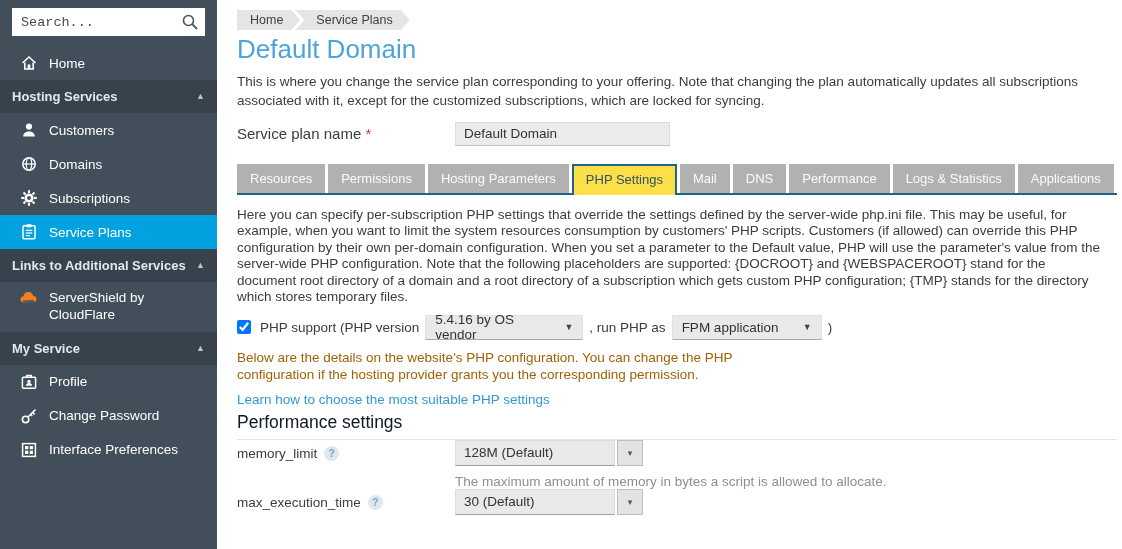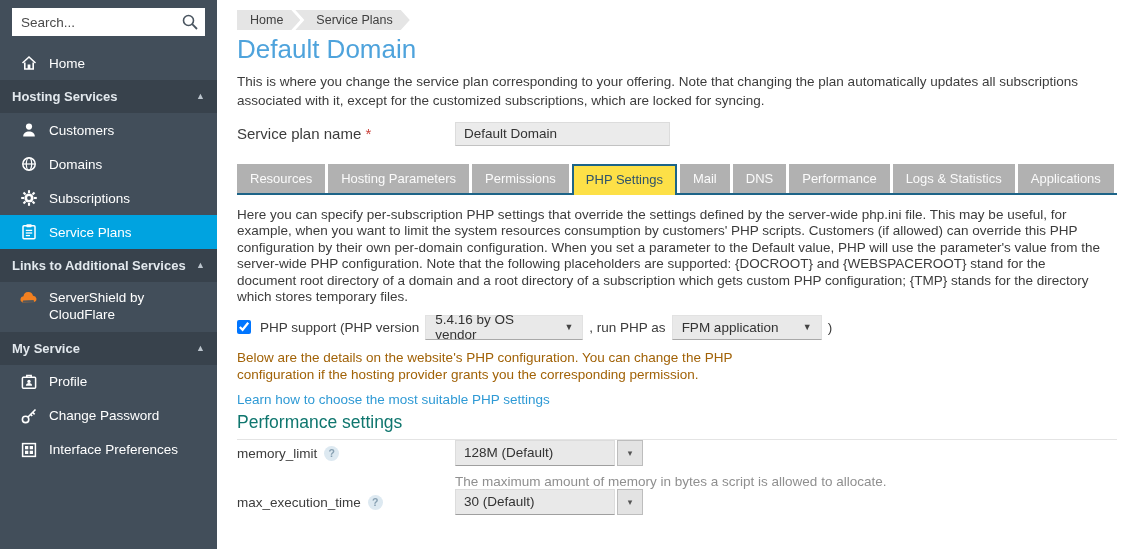--- a/index.html
+++ b/index.html
@@ -4,21 +4,21 @@
 <style>
   * { margin:0; padding:0; box-sizing:border-box; }
   html,body { width:1122px; height:549px; overflow:hidden; background:#fff;
     font-family:"Liberation Sans", sans-serif; }
   .app { display:flex; width:1122px; height:549px; }
 
   
   .sidebar { width:217px; flex-shrink:0; background:#424e5a; color:#fff; font-size:13.5px; }
   .search-wrap { position:relative; margin:8px 12px 10px; background:#fff; height:28px; }
   .search-input { width:100%; height:28px; border:none; outline:none; background:transparent;
-    padding:0 30px 0 9px; font-size:13.5px; color:#333; font-family:Liberation Sans, sans-serif; }
+    padding:0 30px 0 9px; font-size:13.5px; color:#333; font-family:Liberation Mono, monospace; }
   .search-input::placeholder { color:#4a4a4a; opacity:1; }
   .search-ic { position:absolute; right:6px; top:5px; width:18px; height:18px; cursor:pointer; }
   .nav-item { display:flex; align-items:center; gap:11px; padding:8px 12px 8px 20px; cursor:pointer; }
   .nav-item .ic { width:18px; height:18px; flex-shrink:0; display:inline-flex; }
   .nav-item.active { background:#00a3e0; }
   .nav-item.two-line { align-items:flex-start; }
   .nav-item.two-line .lbl { width:150px; line-height:1.25; }
   .section-header { background:#38424c; color:#e2e8ed; font-weight:700; font-size:13px;
     display:flex; justify-content:space-between; align-items:center; padding:9px 12px; cursor:pointer; }
   .caret-up { font-size:9px; color:#bcc5cd; line-height:1; }
@@ -56,21 +56,21 @@
   .inline-select { display:inline-flex; align-items:center; justify-content:space-between;
     background:#e9e9e9; border:1px solid #e2e2e2; border-bottom-color:#a9a9a9; height:25px;
     padding:0 9px; font-size:13.5px; color:#333; cursor:pointer; }
   .inline-select.w1 { width:158px;gap:25px; }
   .inline-select.w2 { width:150px; }
   .sel-arrow { font-size:9px; color:#444; margin-left:8px; }
 
   .note { font-size:13.5px; color:#a16207; line-height:1.28; max-width:548px; margin-bottom:7px; }
   .help-link { display:inline-block; color:#2f9ad5; font-size:13.5px; text-decoration:none;
     margin-bottom:6px; cursor:pointer; }
-  .section-heading { font-size:17.5px; font-weight:400; color:#0f766e; line-height:1.1;
+  .section-heading { font-size:17.5px; font-weight:400; color:#0f172a; line-height:1.1;
     padding-bottom:7px; border-bottom:1px solid #e4e4e4; }
 
   .setting-row { display:flex; }
   .setting-label { width:218px; display:flex; align-items:center; gap:7px; font-size:13.5px; height:26px; }
   .help-icon { width:15px; height:15px; border-radius:50%; background:#dde9f1; color:#87a0b2;
     font-size:10.5px; line-height:15px; text-align:center; font-weight:700; cursor:pointer; }
   .combo { display:inline-flex; cursor:pointer; }
   .combo-text { width:160px; background:#e9e9e9; border:1px solid #dcdcdc; border-bottom-color:#9f9f9f;
     height:26px; line-height:24px; padding:0 8px; font-size:13.5px; color:#333; }
   .combo-btn { width:26px; height:26px; background:#e3e3e3; border:1px solid #bdbdbd; margin-left:2px;
@@ -236,22 +236,22 @@
     <div class="form-row">
       <span class="form-label">
         <span>Service plan name</span>
         <span class="req">*</span>
       </span>
       <input class="text-input" value="Default Domain" style="">
     </div>
 
     <div class="tabs">
       <span class="tab">Resources</span>
+      <span class="tab">Permissions</span>
       <span class="tab">Hosting Parameters</span>
-      <span class="tab">Permissions</span>
       <span class="tab active">PHP Settings</span>
       <span class="tab">Mail</span>
       <span class="tab">DNS</span>
       <span class="tab">Performance</span>
       <span class="tab">Logs &amp; Statistics</span>
       <span class="tab">Applications</span>
     </div>
 
     <p class="php-intro">Here you can specify per-subscription PHP settings that override the settings defined by the server-wide php.ini file. This may be useful, for example, when you want to limit the system resources consumption by customers' PHP scripts. Customers (if allowed) can override this PHP configuration by their own per-domain configuration. When you set a parameter to the Default value, PHP will use the parameter's value from the server-wide PHP configuration. Note that the following placeholders are supported: {DOCROOT} and {WEBSPACEROOT} stand for the document root directory of a domain and a root directory of a subscription which gets custom PHP configuration; {TMP} stands for the directory which stores temporary files.</p>
 

